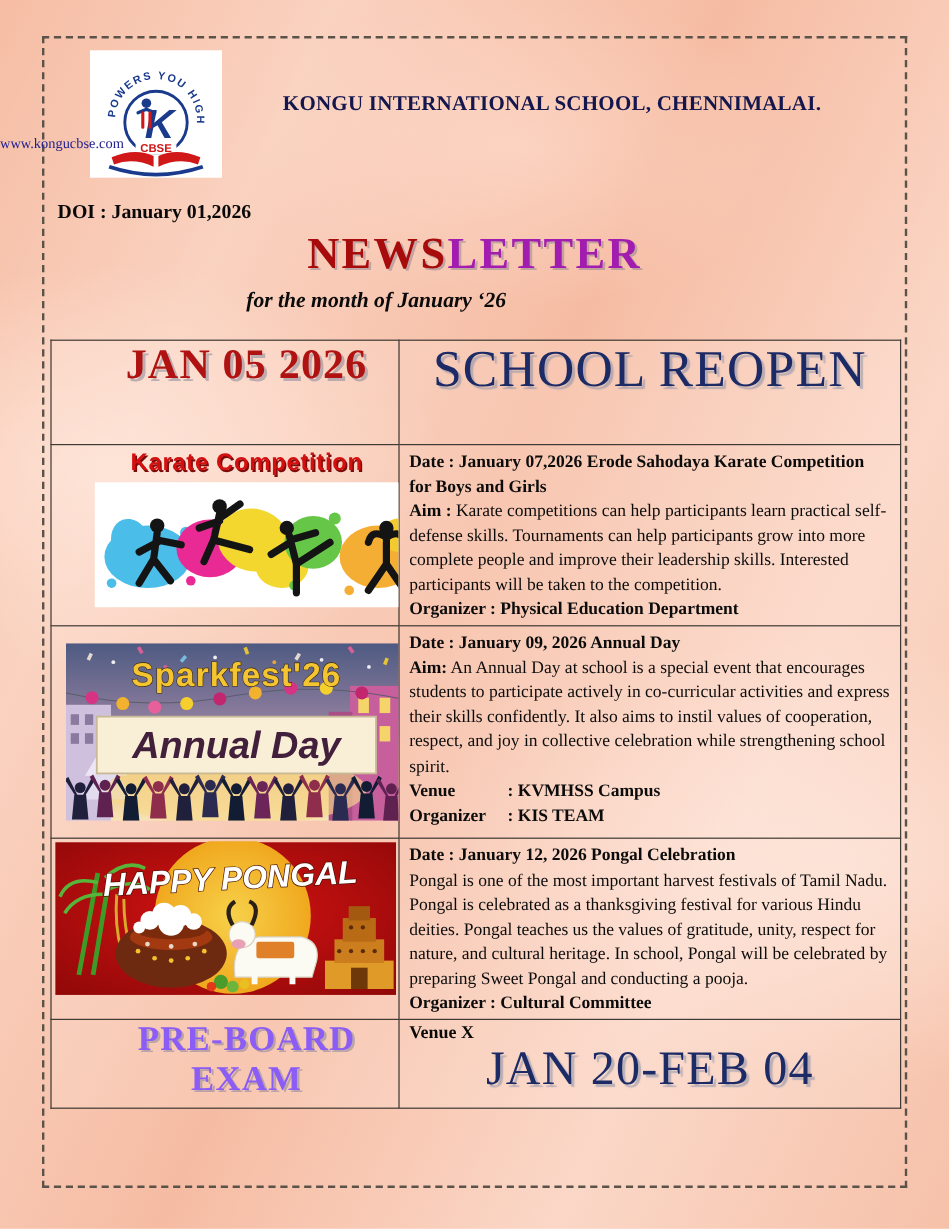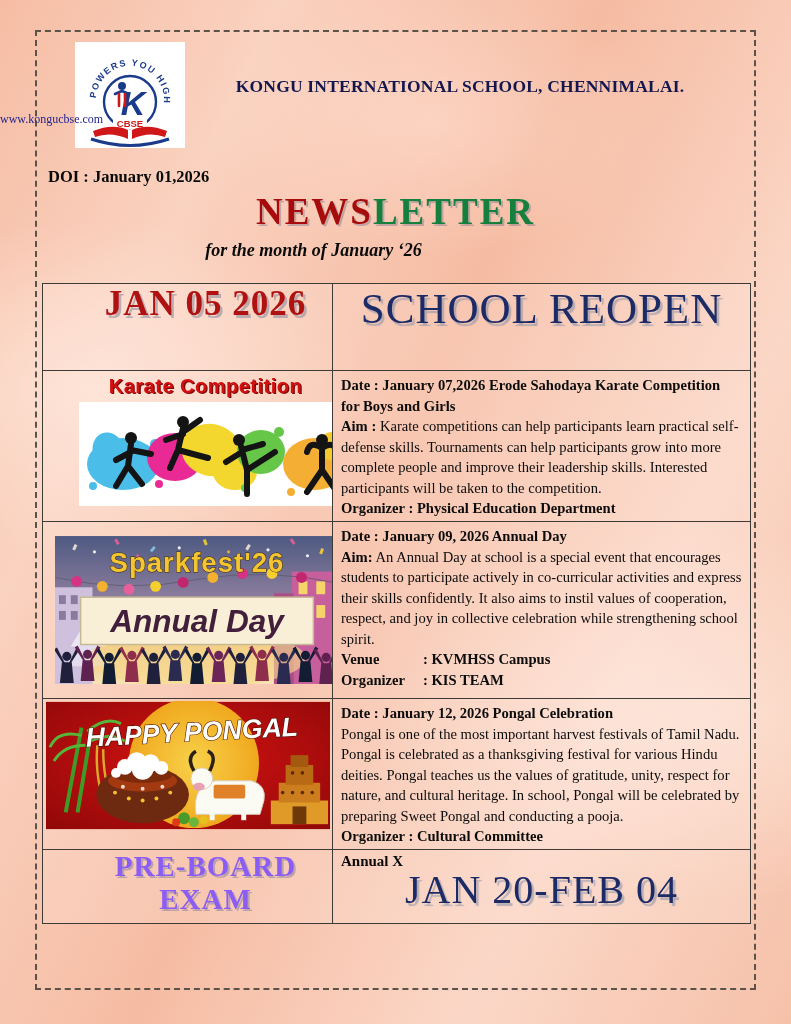--- a/index.html
+++ b/index.html
@@ -33,21 +33,21 @@
     position:absolute; left:48px; top:167px; width:675px;
     display:flex; justify-content:space-between;
     font-weight:bold; font-size:16.5px; color:#090909;
   }
   .nl-title {
     position:absolute; left:0; top:190px; width:791px; text-align:center;
     font-weight:bold; font-size:37px; letter-spacing:2px;
     text-shadow:2px 2px 0 rgba(110,110,135,.4);
   }
   .t-red  { color:#a80b0b; }
-  .t-blue { color:#15803d;margin-top:48px; }
+  .t-blue { color:#a21caf;margin-top:48px; }
   .subtitle {
     position:absolute; left:0; top:240px; width:627px; text-align:center;
     font-weight:bold; font-style:italic; font-size:18px; color:#0a0a0a;
   }
   
   table.events {
     position:absolute; left:42px; top:283px; width:708px;
     border-collapse:collapse; table-layout:fixed;
   }
   table.events td {
@@ -375,18 +375,18 @@
     </td>
   </tr>
 
   <tr style="height:74px;">
     <td class="c-left">
       <div class="vcenter">
             <div class="preboard-red">PRE-BOARD EXAM</div>
           </div>
     </td>
     <td class="c-right">
-      <div class="grade">Annual X</div>
+      <div class="grade">Venue X</div>
       <div class="preboard-dates">JAN 20-FEB 04</div>
     </td>
   </tr>
 </tbody>
   </table>
 
 </body></html>

